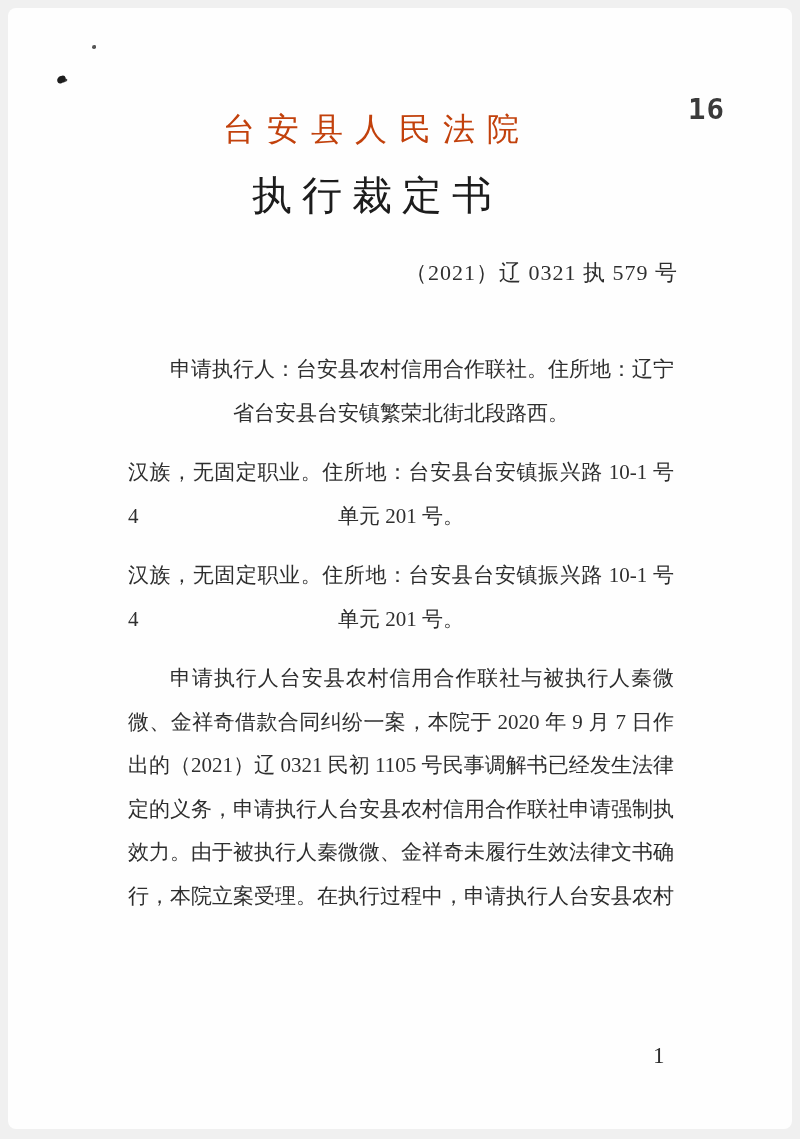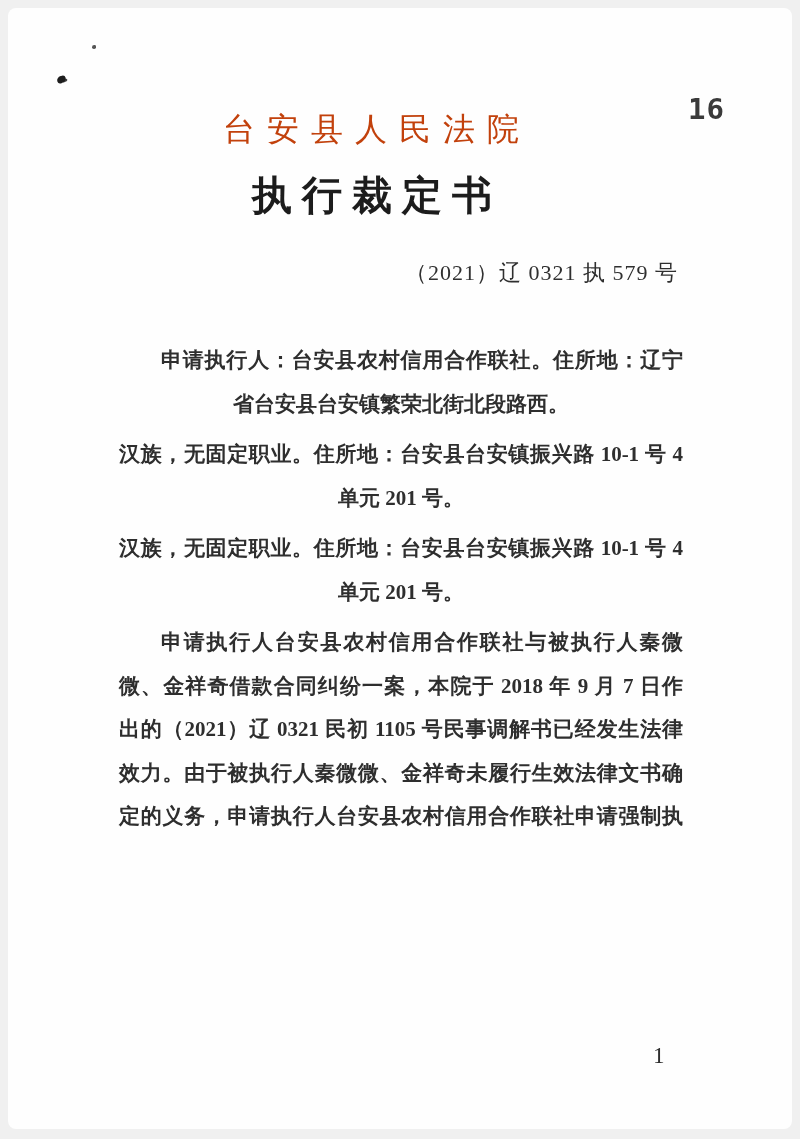--- a/index.html
+++ b/index.html
@@ -33,34 +33,34 @@
     transform:rotate(-18deg);
     box-shadow:3px 2px 0 -2px #444;
   }
   .court-name {
     position:absolute; left:0; right:46px; top:100px; text-align:center;
     font-size:32px; font-weight:400; letter-spacing:12px; color:#c2410c;
     white-space:nowrap;
   }
   .doc-type {
     position:absolute; left:0; right:46px; top:160px; text-align:center;
-    font-size:40px; font-weight:700; letter-spacing:10px; color:#1c1c1c;
+    font-size:40px; font-weight:400; letter-spacing:10px; color:#1c1c1c;
     white-space:nowrap;
   }
 
   .case-number {
     position:absolute; top:250px; right:114px;
     font-size:22px; letter-spacing:1px; color:#2f2f2f; white-space:nowrap;
   }
 
   .doc-body {
     position:absolute; left:104px; top:324px; width:578px;
     font-size:21px; color:#2e2e2e;
   }
-  .doc-body p { margin:7px;font-weight:bold; }
+  .doc-body p { margin:16px; }
   .p3, .p4 { margin-top:2px; }
   .p5 { margin-top:6px; }
   .ln {
     height:43.5px; line-height:43.5px;
     text-align:center;
   }
   .ln.fill { text-align:justify; text-align-last:justify; }
   .ln.ind  { text-indent:2em; }
 
   .page-number {
@@ -98,24 +98,25 @@
         <span class="ln" style="display:block">单元 201 号。</span>
       </p>
 
       <p class="p4">
         <span class="ln fill" style="display:block">汉族，无固定职业。住所地：台安县台安镇振兴路 10-1 号 4</span>
         <span class="ln" style="display:block">单元 201 号。</span>
       </p>
 
       <p class="p5">
         <span class="ln fill ind" style="display:block">申请执行人台安县农村信用合作联社与被执行人秦微</span>
-        <span class="ln fill" style="display:block">微、金祥奇借款合同纠纷一案，本院于 2018 年 9 月 7 日作</span>
+        <span class="ln fill" style="display:block">微、金祥奇借款合同纠纷一案，本院于 2020 年 9 月 7 日作</span>
         <span class="ln fill" style="display:block">出的（2021）辽 0321 民初 1105 号民事调解书已经发生法律</span>
+        <span class="ln fill" style="display:block">定的义务，申请执行人台安县农村信用合作联社申请强制执</span>
         <span class="ln fill" style="display:block">效力。由于被执行人秦微微、金祥奇未履行生效法律文书确</span>
-        <span class="ln fill" style="display:block">定的义务，申请执行人台安县农村信用合作联社申请强制执</span>
+        <span class="ln fill" style="display:block">行，本院立案受理。在执行过程中，申请执行人台安县农村</span>
       </p>
 
     </div>
 
     <div class="page-number">1</div>
 
   </div>
 </div>
 
 </body></html>

